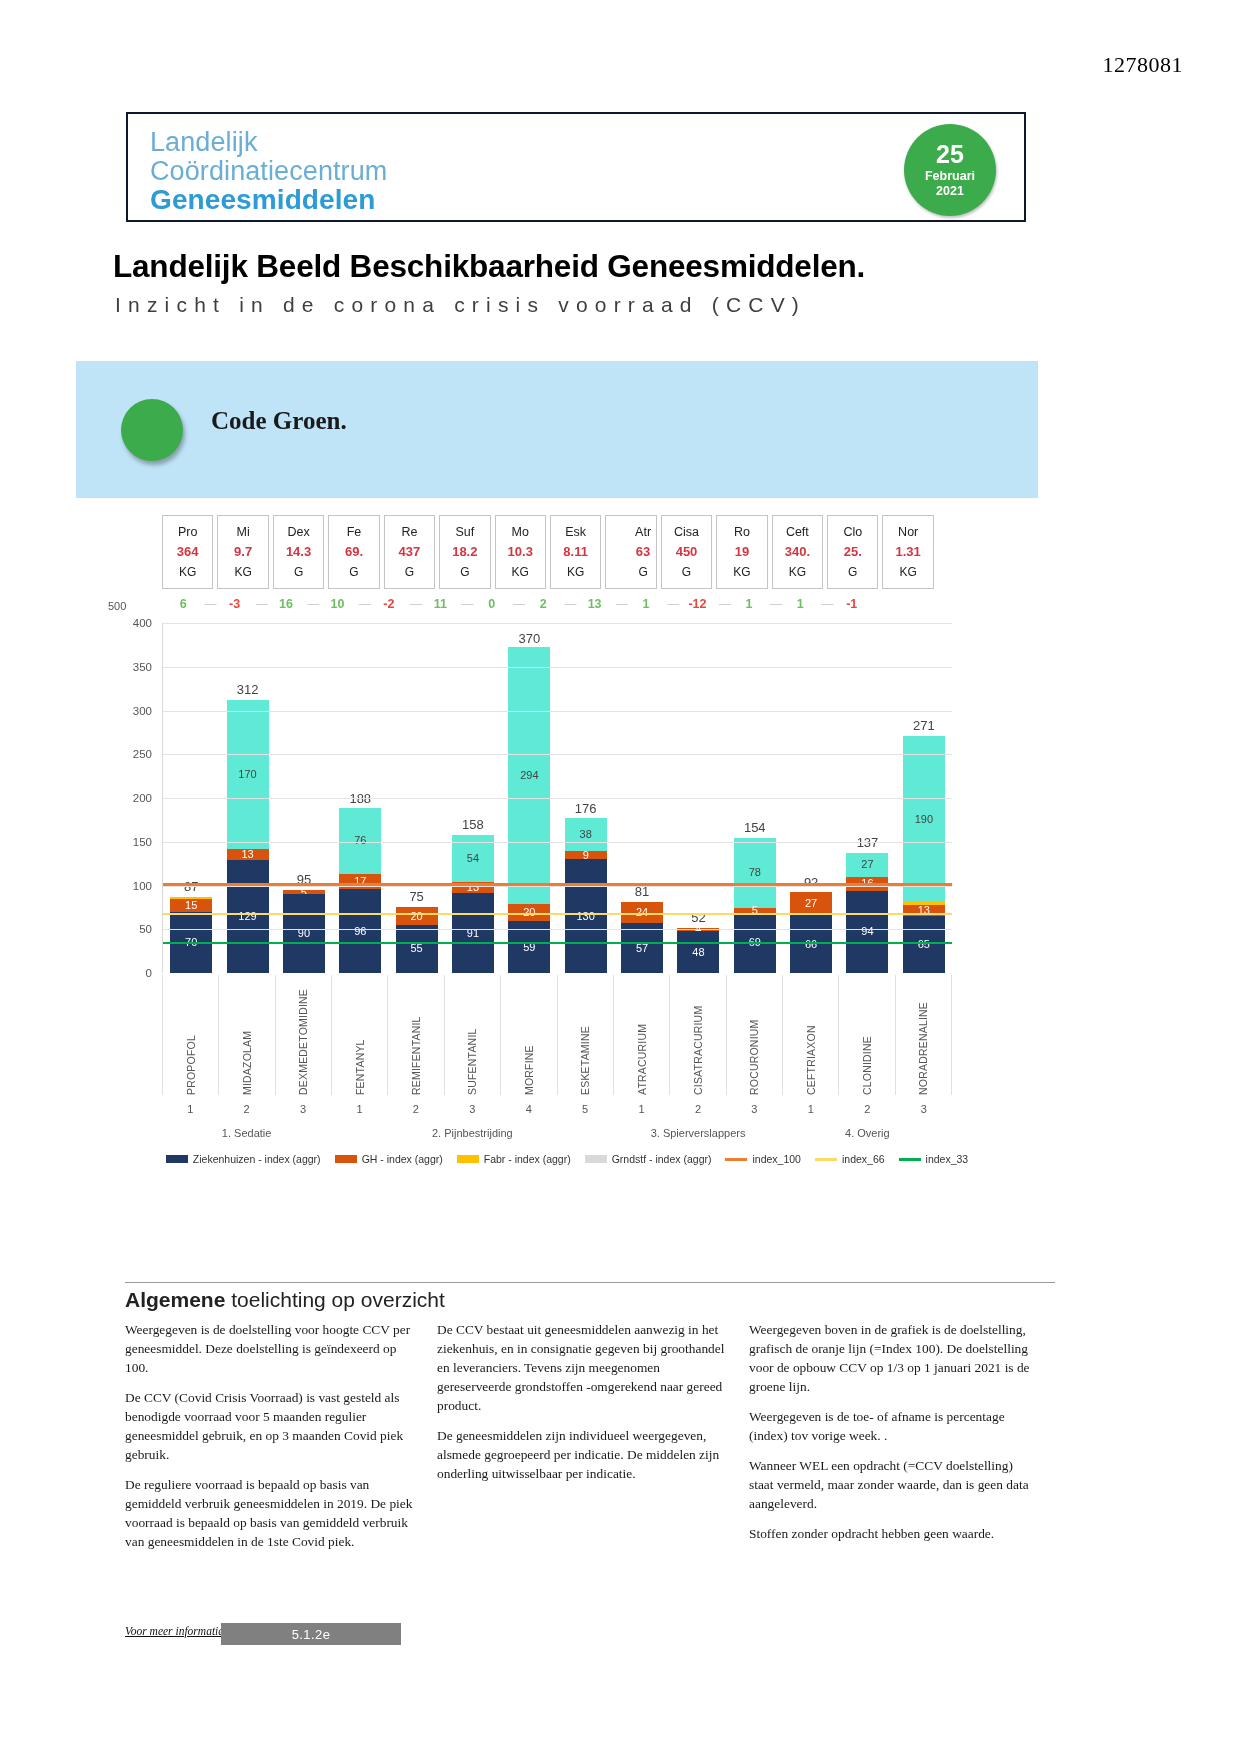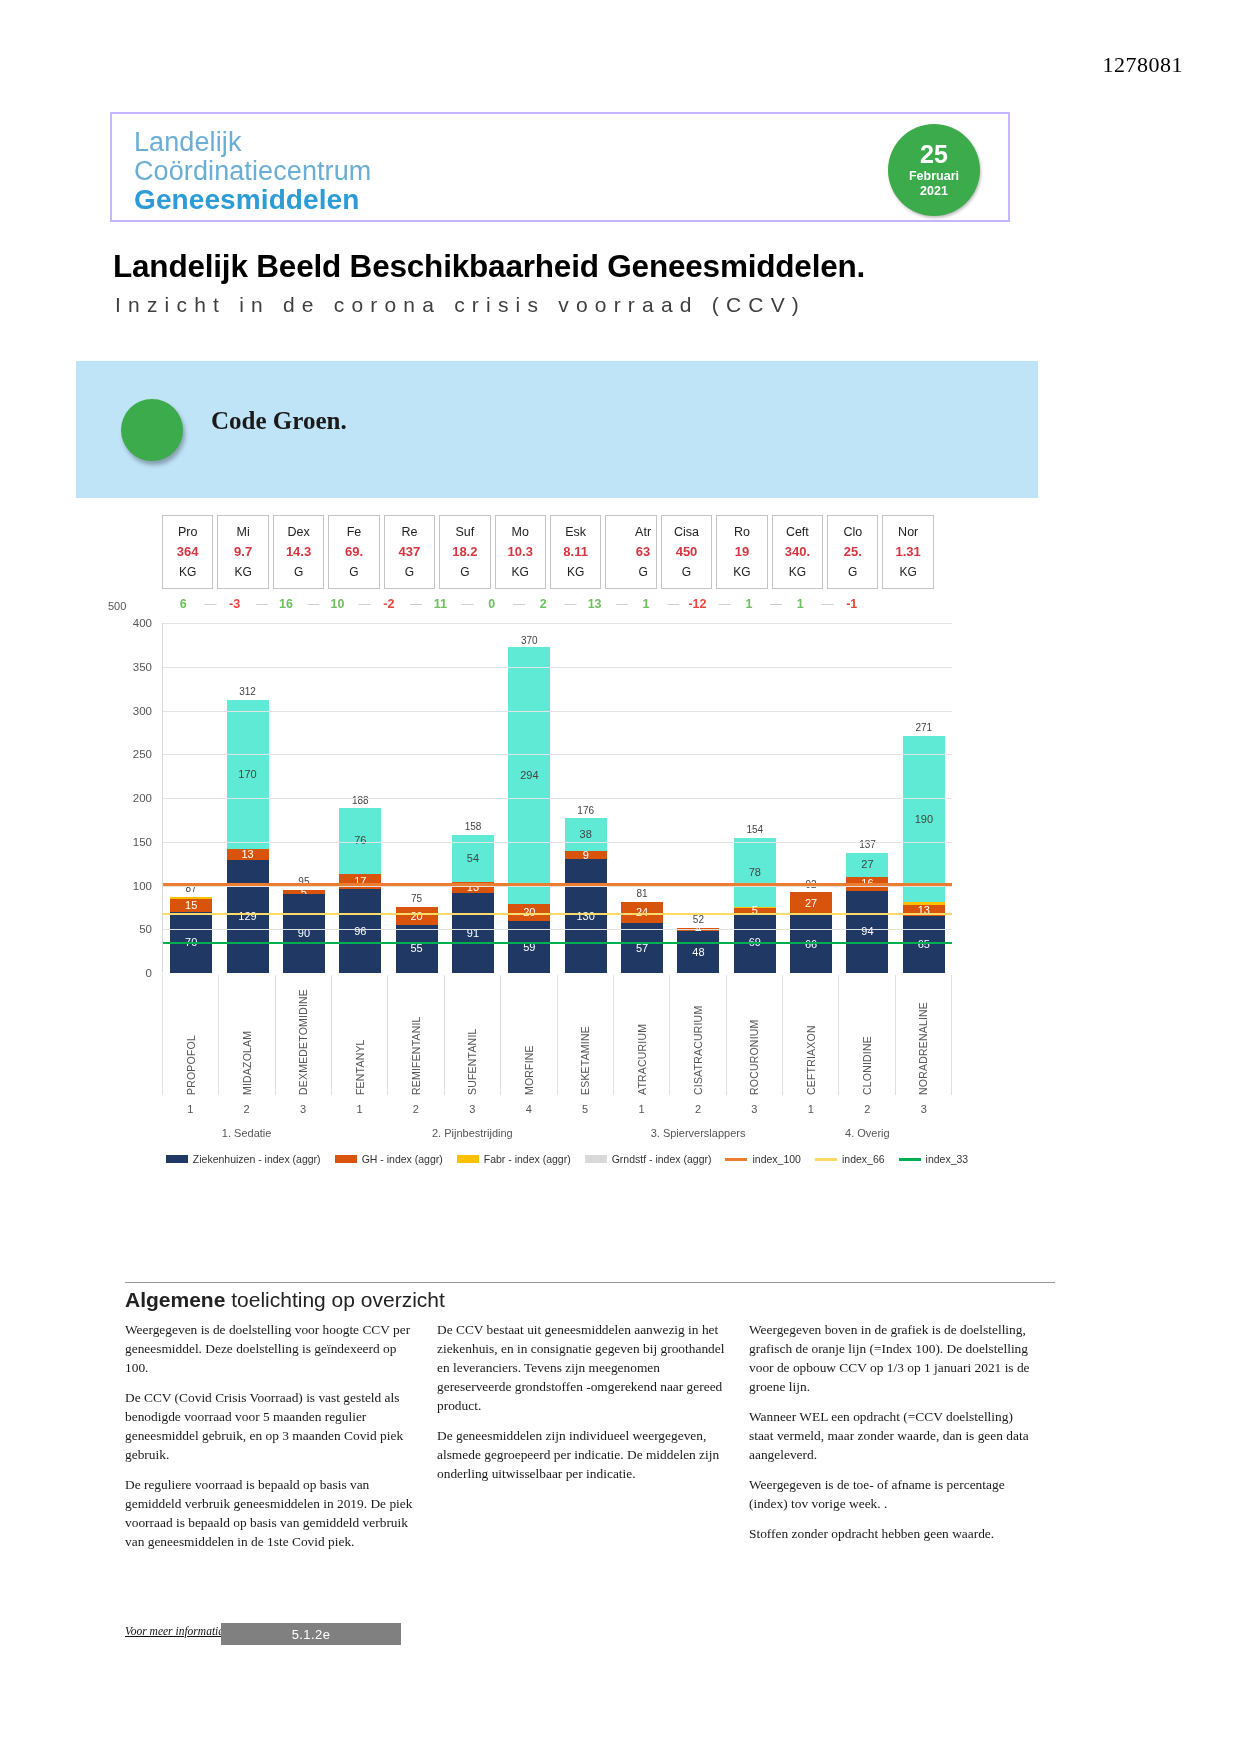--- a/index.html
+++ b/index.html
@@ -15,23 +15,23 @@
 
   
   .page-id{
     position:absolute; top:52px; right:58px;
     font-family:"Liberation Serif", serif;
     font-size:22px; letter-spacing:.5px; color:#000;
   }
 
   
   .logo-bar{
-    position:absolute; left:110px; top:112px;
+    position:absolute; left:126px; top:112px;
     width:900px; height:110px;
-    border:2px solid #c4b5fd; background:#fff;
+    border:2px solid #0f172a; background:#fff;
   }
   .logo-text{ position:absolute; left:22px; top:14px; line-height:1.06; }
   .logo-l1,.logo-l2{ font-size:27px; color:#6aaed6; font-weight:400; letter-spacing:.1px;}
   .logo-l3{ font-size:28px; color:#2d9bd6; font-weight:700; letter-spacing:.1px;}
   .date-badge{
     position:absolute; right:28px; top:10px;
     width:92px; height:92px; border-radius:50%;
     background:#3cab4b; color:#fff; text-align:center;
     display:flex; flex-direction:column; justify-content:center; align-items:center;
     box-shadow:1px 2px 3px rgba(0,0,0,.25);
@@ -133,21 +133,21 @@
   }
   .bar{ width:42px; position:relative; }
   .seg{ width:100%; position:relative; display:flex; justify-content:center; align-items:center; }
   .seg span{ font-size:11px; line-height:1; }
   .seg.zk{ background:#1f3864; } .seg.zk span{ color:#fff;}
   .seg.gh{ background:#d8540d; } .seg.gh span{ color:#fff;}
   .seg.fb{ background:#ffc000; }
   .seg.gs{ background:#5eead4; } .seg.gs span{ color:#444;}
   .total{
     position:absolute; left:50%; transform:translateX(-50%);
-    font-size:10px; color:#444; white-space:nowrap;
+    font-size:13px; color:#444; white-space:nowrap;
   }
   
   .refline{ position:absolute; left:0; width:100%; height:2.5px; }
   .r100{ background:#ed7d31; }
   .r66 { background:#ffd966; }
   .r33 { background:#00b050; }
 
   
   .xlabels{
     position:absolute; left:86px; top:470px; width:790px; height:120px;
@@ -658,22 +658,22 @@
         <p>Weergegeven is de doelstelling voor hoogte CCV per geneesmiddel. Deze doelstelling is geïndexeerd op 100.</p>
         <p>De CCV (Covid Crisis Voorraad) is vast gesteld als benodigde voorraad voor 5 maanden regulier geneesmiddel gebruik, en op 3 maanden Covid piek gebruik.</p>
         <p>De reguliere voorraad is bepaald op basis van gemiddeld verbruik geneesmiddelen in 2019. De piek voorraad is bepaald op basis van gemiddeld verbruik van geneesmiddelen in de 1ste Covid piek.</p>
       </div>
     <div class="col" id="col2">
         <p>De CCV bestaat uit geneesmiddelen aanwezig in het ziekenhuis, en in consignatie gegeven bij groothandel en leveranciers. Tevens zijn meegenomen gereserveerde grondstoffen -omgerekend naar gereed product.</p>
         <p>De geneesmiddelen zijn individueel weergegeven, alsmede gegroepeerd per indicatie. De middelen zijn onderling uitwisselbaar per indicatie.</p>
       </div>
     <div class="col" id="col3">
         <p>Weergegeven boven in de grafiek is de doelstelling, grafisch de  oranje lijn (=Index 100). De doelstelling voor de opbouw CCV op 1/3 op 1 januari 2021 is de groene lijn.</p>
+        <p>Weergegeven is de toe- of afname is percentage (index) tov vorige week. .</p>
         <p>Wanneer WEL een opdracht (=CCV doelstelling) staat vermeld, maar zonder waarde, dan is geen data aangeleverd.</p>
-        <p>Weergegeven is de toe- of afname is percentage (index) tov vorige week. .</p>
         <p>Stoffen zonder opdracht hebben geen waarde.</p>
       </div>
   </div>
 </div>
 
 <div class="footer">
   <a class="foot-link" href="#">Voor meer informatie</a>
   <div class="foot-box">5.1.2e</div>
 </div>
 

